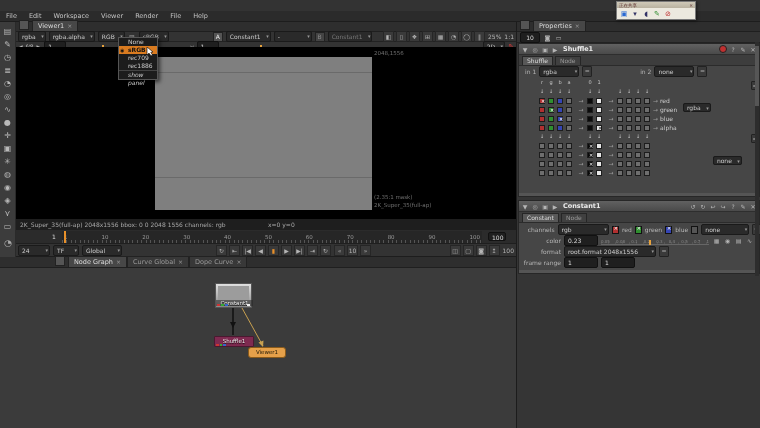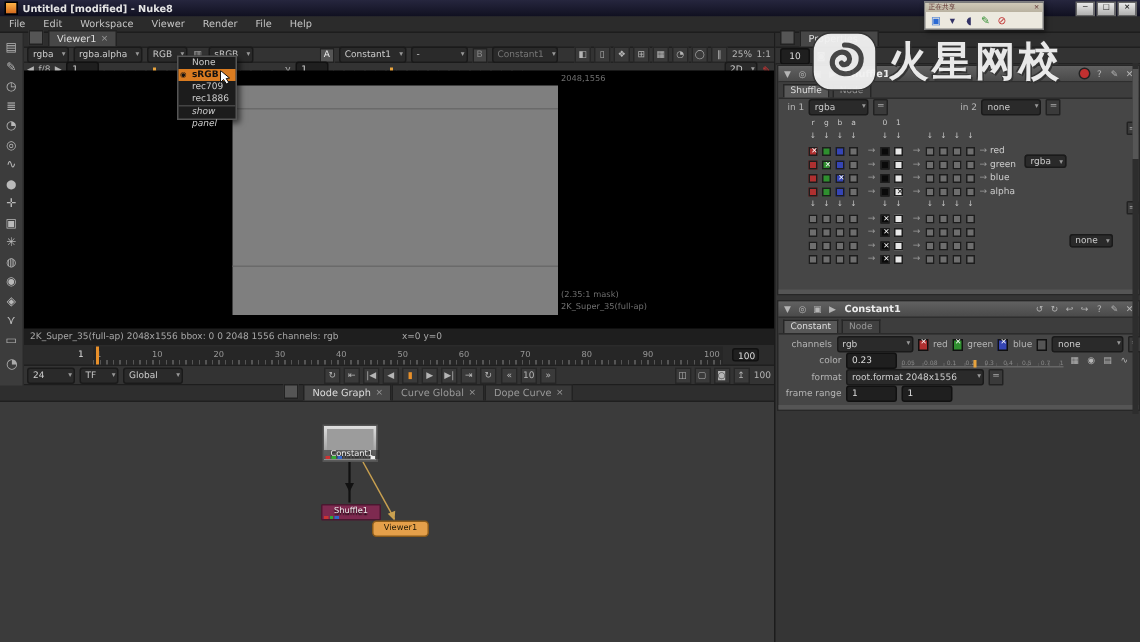--- a/index.html
+++ b/index.html
@@ -110,29 +110,20 @@
   .shareicons .tbtn{font-size:7px;width:8px;height:8px;line-height:8px;background:none;border:none;color:#336;}
   .shareicons .tbtn:nth-child(1){color:#2a6ad4;}
   .shareicons .tbtn:nth-child(4){color:#2a8a2a;}
   .shareicons .tbtn:nth-child(5){color:#c03030;}
 </style>
 </head>
 <body>
 
 <div id="app">
 
-  <div class="abs titlebar">
-    <span class="nukeicon"></span>
-    <span>Untitled [modified] - Nuke8</span>
-    <span class="winbtns">
-      <span class="winbtn">─</span>
-      <span class="winbtn">□</span>
-      <span class="winbtn">×</span>
-    </span>
-  </div>
 
   <div class="abs menubar">
     <span class="menuitem">File</span>
     <span class="menuitem">Edit</span>
     <span class="menuitem">Workspace</span>
     <span class="menuitem">Viewer</span>
     <span class="menuitem">Render</span>
     <span class="menuitem">File</span>
     <span class="menuitem">Help</span>
   </div>
@@ -279,21 +270,21 @@
     <span style="flex:1"></span>
     <span class="iconrow">
         <span class="tbtn">◫</span>
         <span class="tbtn">▢</span>
         <span class="tbtn">◙</span>
         <span class="tbtn">↥</span>
       </span>
     <span class="lbl">100</span>
   </div>
 
-  <div class="abs tabrow" style="left:0;top:257px;width:516px;height:11px;justify-content:center;">
+  <div class="abs tabrow" style="left:0;top:257px;width:516px;height:11px;">
     <span style="width:52px"></span>
     <span class="paneicon"></span>
     <span class="tab">
       <span>Node Graph</span>
       <span class="tabx">×</span>
     </span>
     <span class="tab inactive">
       <span>Curve Global</span>
       <span class="tabx">×</span>
     </span>
@@ -629,27 +620,20 @@
       </div>
       <div class="abs" style="left:0;bottom:0;width:240px;height:3px;background:#555;"></div>
     </div>
 
     <div class="abs" style="left:238px;top:20px;width:4px;height:234px;background:#2d2d2d;">
       <div style="width:4px;height:60px;background:#565656;margin-top:4px;"></div>
     </div>
   </div>
 
   <div class="abs wm">
-    <div class="wmrow">
-      <svg width="46" height="42" viewBox="0 0 46 42">
-        <rect x="2" y="2" width="42" height="38" rx="12" fill="#f2f2f2" stroke="#333" stroke-width="1"></rect>
-        <path d="M23 10 C31 10 35 15 34 21 C33 27 27 30 22 29 C17 28 14 24 15 20 C16 16 20 14 23 15 C26 16 27 19 26 21 C25 23 22 24 21 22" fill="none" stroke="#464646" stroke-width="3.4" stroke-linecap="round"></path>
-      </svg>
-      <span class="wmtext">火星网校</span>
-    </div>
   </div>
 
   <div class="abs share">
     <div class="sharetitle">
       <span>正在共享</span>
       <span>×</span>
     </div>
     <div class="shareicons">
         <span class="tbtn">▣</span>
         <span class="tbtn">▾</span>

